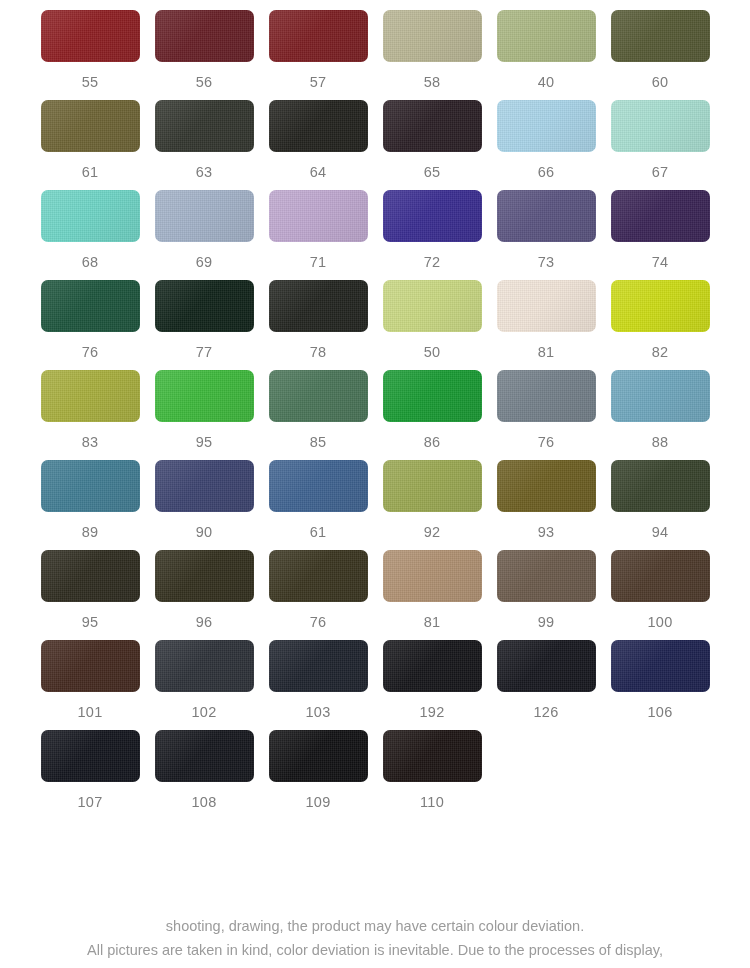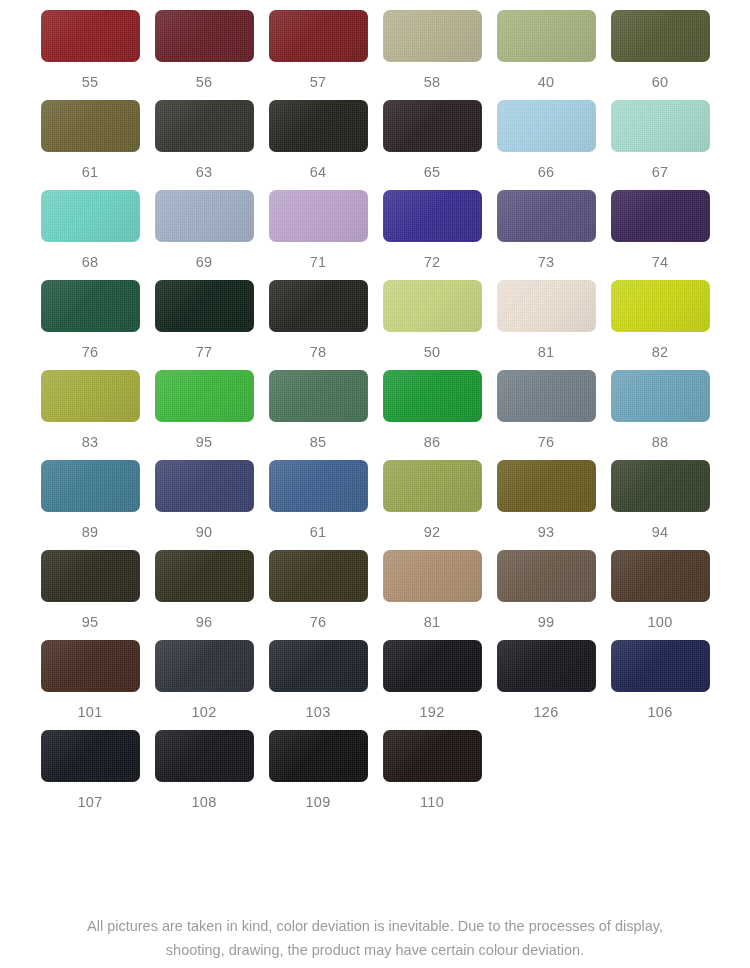--- a/index.html
+++ b/index.html
@@ -301,16 +301,16 @@
       <div class="swatch-chip"></div>
       <div class="swatch-label"></div>
     </div>
     <div class="swatch-cell empty">
       <div class="swatch-chip"></div>
       <div class="swatch-label"></div>
     </div>
   </div>
 
 <div id="disclaimer">
+  <p>shooting, drawing, the product may have certain colour deviation.</p>
   <p>All pictures are taken in kind, color deviation is inevitable. Due to the processes of display,</p>
-  <p>shooting, drawing, the product may have certain colour deviation.</p>
   <p>Please refer to the actual object.</p>
 </div>
 
 </body></html>

